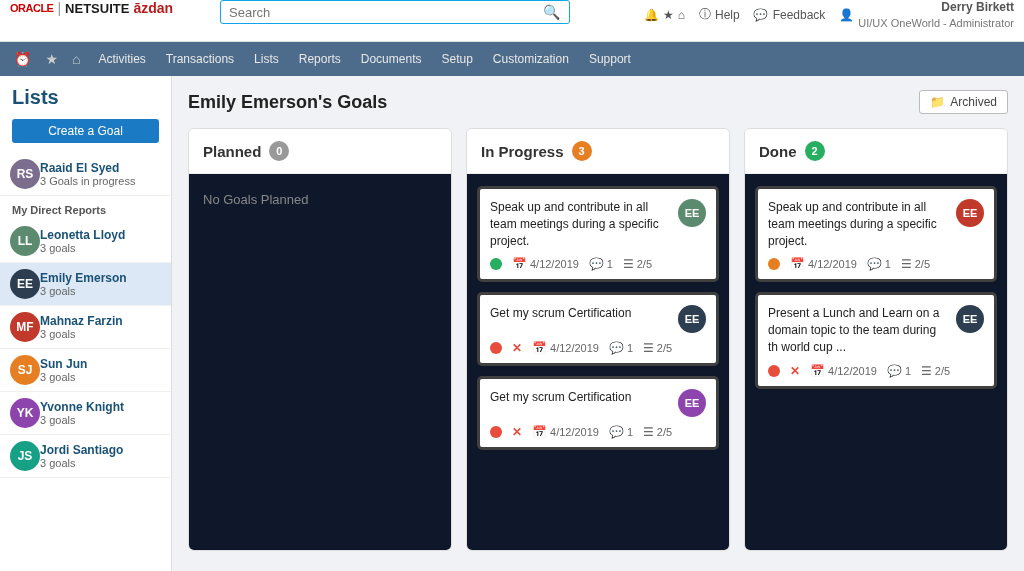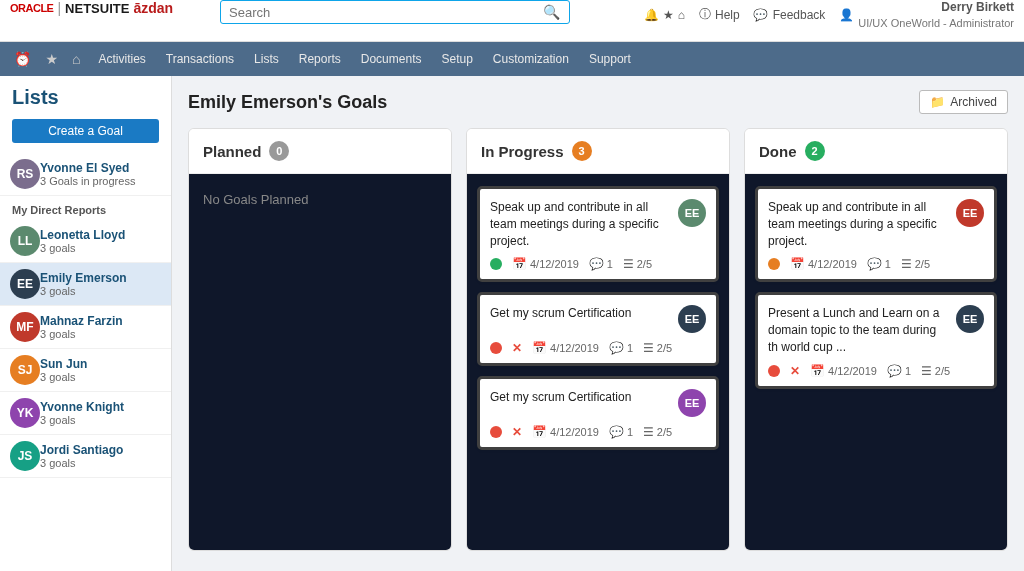--- a/index.html
+++ b/index.html
@@ -362,21 +362,21 @@
 
 <div class="main-layout">
 
   <div class="sidebar">
     <div class="sidebar-header">Lists</div>
     <button class="create-goal-btn">Create a Goal</button>
 
     <div class="person-card">
       <div class="avatar av1">RS</div>
       <div class="person-info">
-        <span class="person-name">Yvonne El Syed</span>
+        <span class="person-name">Raaid El Syed</span>
         <span class="person-goals">3 Goals in progress</span>
       </div>
     </div>
 
     <div class="section-label">My Direct Reports</div>
     <div id="direct-reports-list">
         <div class="person-card">
     <div class="avatar av2">LL</div>
     <div class="person-info">
       <span class="person-name">Leonetta Lloyd</span>

